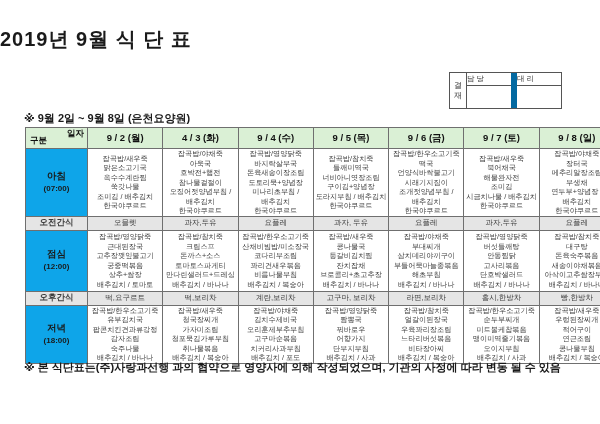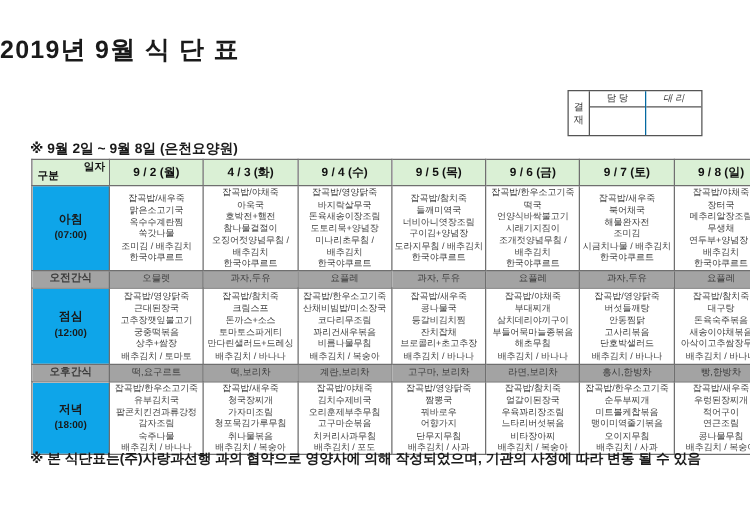--- a/index.html
+++ b/index.html
@@ -25,24 +25,24 @@
   }
   .approval .stamp{
     width:16px;border-right:1px solid #555;
     display:flex;flex-direction:column;align-items:center;justify-content:center;
     font-size:8px;color:#333;line-height:1.15;
     padding:2px 0;
     white-space:pre-line;
   }
   .approval .cols{display:flex;}
   .approval .col{width:44px;display:flex;flex-direction:column;}
-  .approval .col + .col{border-left:1px solid #0369a1;font-style:italic;}
+  .approval .col + .col{border-left:6px solid #0369a1;}
   .approval .col .head{
     height:12px;border-bottom:1px solid #555;
-    font-size:7.5px;text-align:center;line-height:12px;color:#333;
+    font-size:7.5px;text-align:left;line-height:12px;color:#333;
   }
   .approval .col .blank{height:22px;}
   .subtitle{
     position:absolute;left:24px;top:111px;
     font-size:11px;font-weight:bold;color:#1a1a1a;
   }
   
   table.menu{
     position:absolute;left:25px;top:127px;
     width:590px;border-collapse:collapse;table-layout:fixed;
@@ -71,21 +71,21 @@
   }
   td.rowlbl .time{font-size:8px;font-weight:bold;}
   tr.meal td.cell{
     background:#ffffff;font-size:7.2px;line-height:1.32;color:#3c3c3c;
     white-space:pre-line;
   }
   tr.meal.r-breakfast td{height:66px;}
   tr.meal.r-lunch td{height:60px;}
   tr.meal.r-dinner td{height:56px;}
   tr.snack td{
-    height:13px;background:#a3a3a3;font-size:7.5px;color:#3c3c3c;
+    height:13px;background:#e5e5e5;font-size:7.5px;color:#3c3c3c;
   }
   tr.snack td.rowlbl{font-size:8.5px;}
   .notes{
     position:absolute;left:24px;top:360px;width:560px;
     font-size:11px;font-weight:bold;color:#1a1a1a;line-height:1.45;
   }
 </style>
 </head>
 <body>
 

